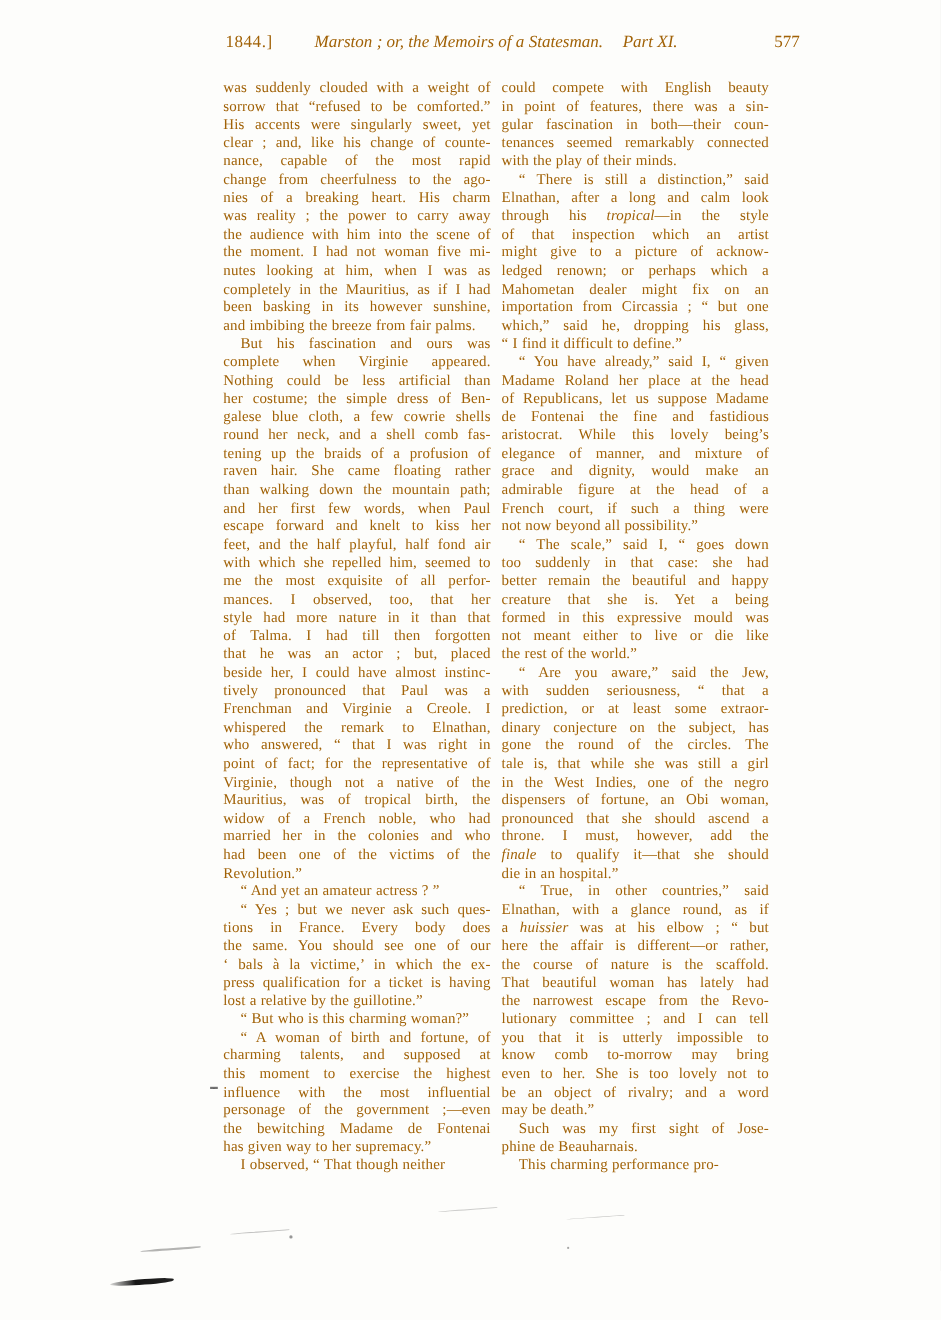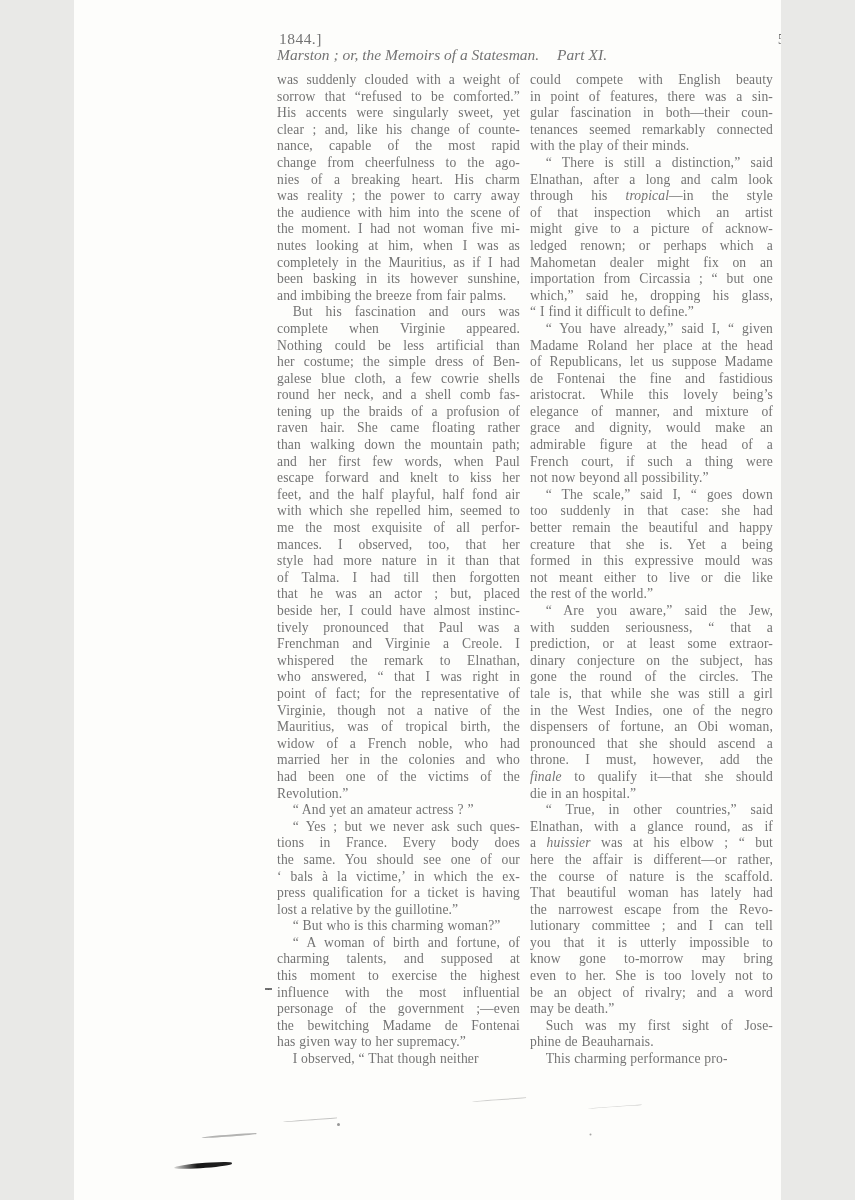--- a/index.html
+++ b/index.html
@@ -2,42 +2,42 @@
 <html><head>
 <meta charset="utf-8">
 <style>
   html, body { margin: 0; padding: 0; }
   body {
     background: #e9e9e7;
     font-family: "Liberation Serif", "DejaVu Serif", serif;
   }
   .page {
     position: relative;
-    width: 707px;
+    width: 855px;
     height: 1200px;
     margin: 0 auto;
     background: #fdfdfb;
-    color: #737373;
+    color: #a16207;
     overflow: hidden;
   }
   .running-head {
     position: absolute;
     top: 30px;
     left: 203px;
     width: 496px;
     height: 22px;
     font-size: 15.5px;
   }
   .running-head .year {
     position: absolute; left: 2px; top: 0;
     letter-spacing: .03em;
   }
   .running-head .title-group {
-    position: absolute; left: 0; right: 0; top: 16px;
-    text-align: left;
+    position: absolute; left: 0; right: 0; top: 0;
+    text-align: center;
     font-style: italic;
   }
   .running-head .part { margin-left: 14px; }
   .running-head .pageno {
     position: absolute; right: -28px; top: 0;
   }
   .text-block {
     position: absolute;
     top: 58px;
     left: 203px;
@@ -236,21 +236,21 @@
         <div class="paragraph indent">
           <div class="line">“ True, in other countries,” said</div>
           <div class="line">Elnathan, with a glance round, as if</div>
           <div class="line">a <i>huissier</i> was at his elbow ;  “ but</div>
           <div class="line">here the affair is different—or rather,</div>
           <div class="line">the course of nature is the scaffold.</div>
           <div class="line">That beautiful woman has lately had</div>
           <div class="line">the narrowest escape from the Revo-</div>
           <div class="line">lutionary committee ; and I can tell</div>
           <div class="line">you that it is utterly impossible to</div>
-          <div class="line">know gone to-morrow may bring</div>
+          <div class="line">know comb to-morrow may bring</div>
           <div class="line">even to her.  She is too lovely not to</div>
           <div class="line">be an object of rivalry; and a word</div>
           <div class="line last">may be death.”</div>
         </div>
         <div class="paragraph indent">
           <div class="line">Such was my first sight of Jose-</div>
           <div class="line last">phine de Beauharnais.</div>
         </div>
         <div class="paragraph indent">
           <div class="line last">This charming performance pro-</div>

